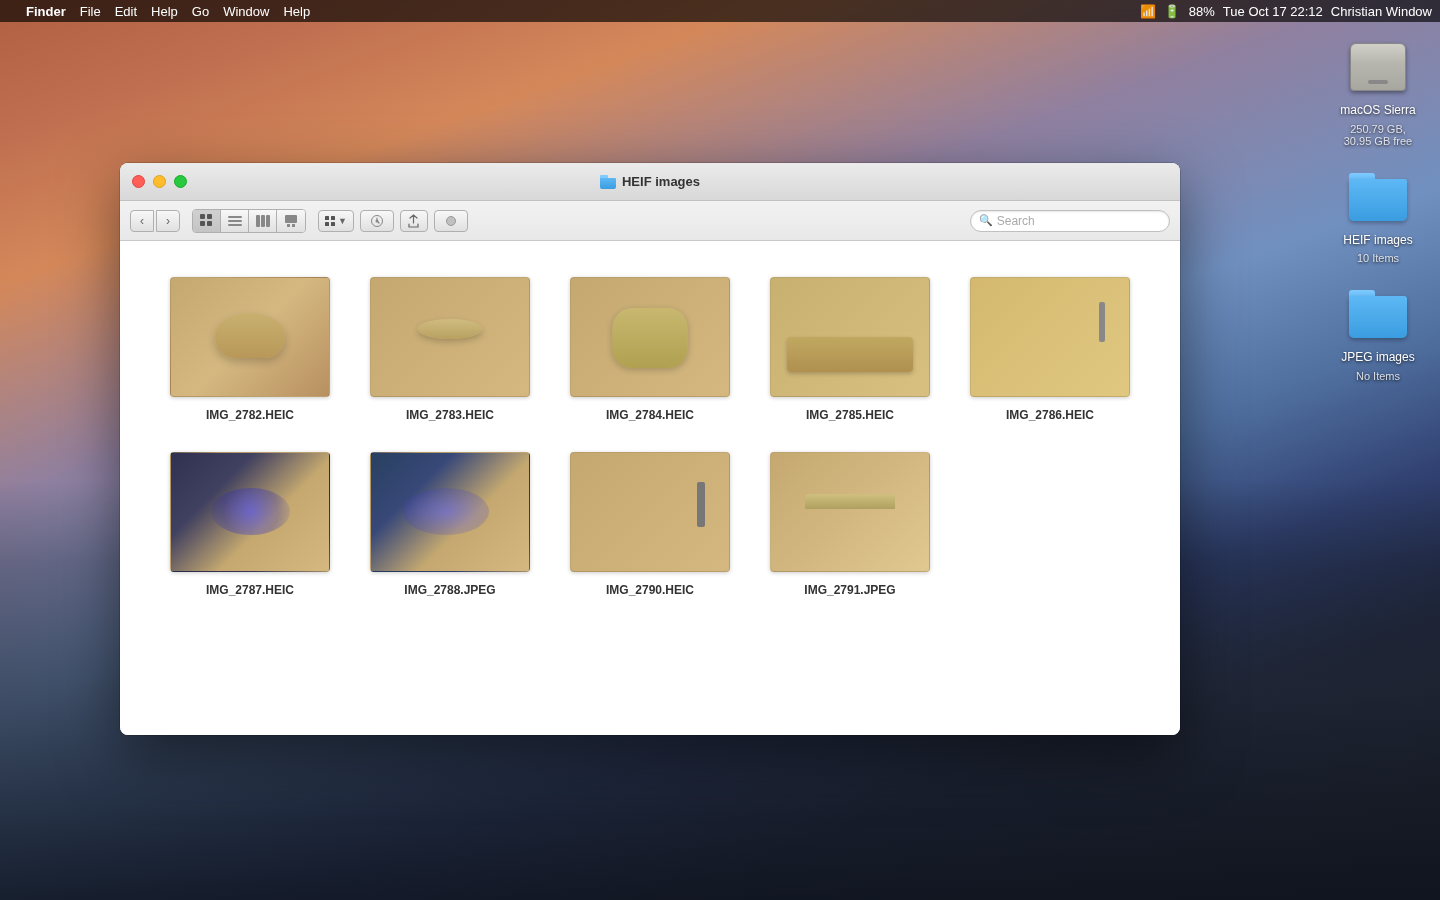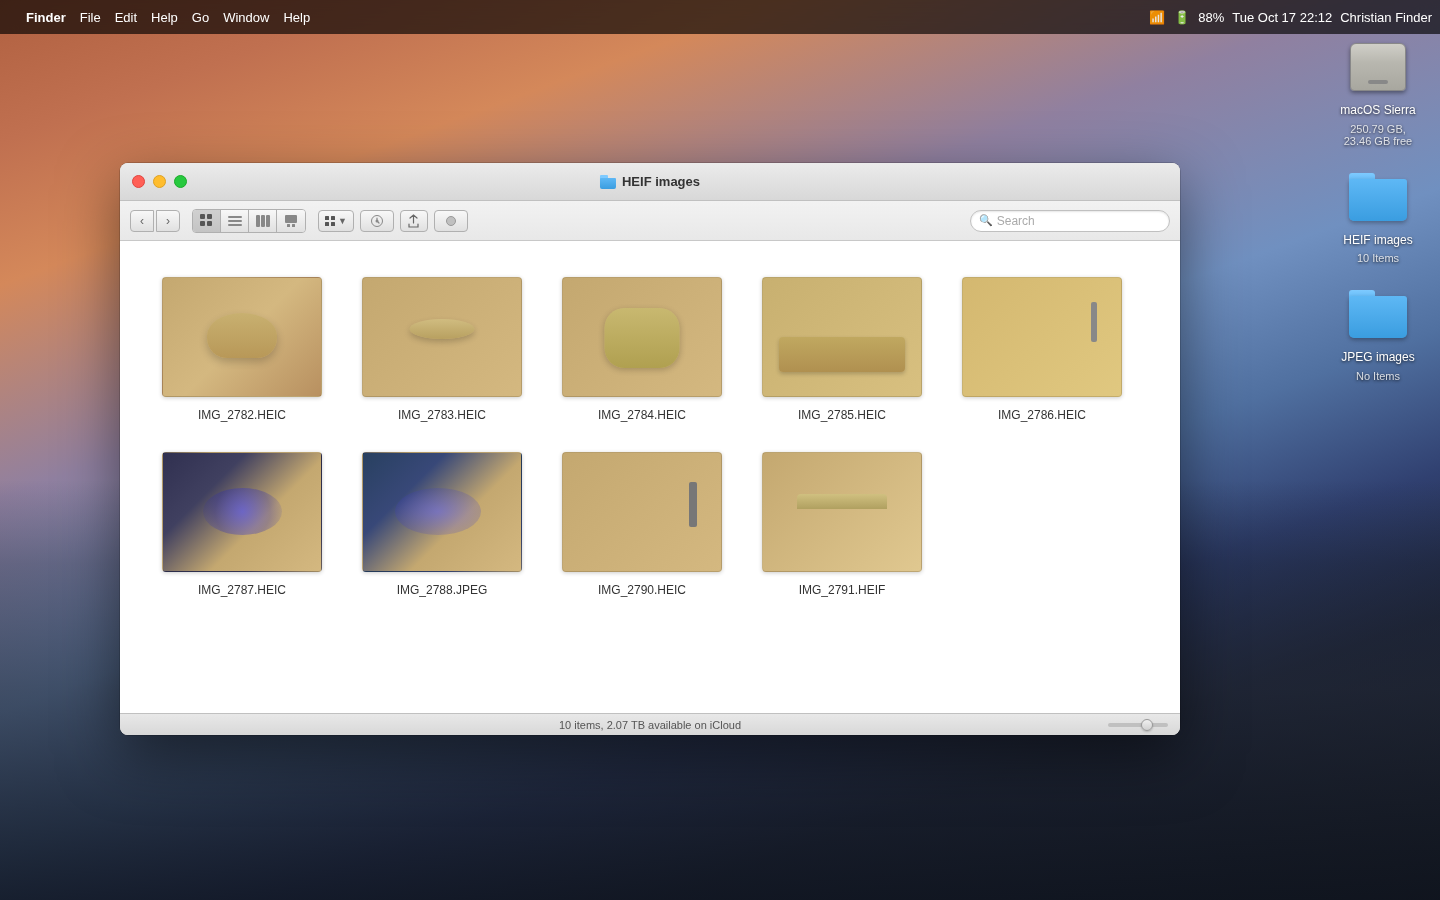--- a/index.html
+++ b/index.html
@@ -44,21 +44,21 @@
         rgba(15,20,30,0.85) 100%
       );
     }
 
     
     .menubar {
       position: absolute;
       top: 0;
       left: 0;
       right: 0;
-      height: 34px;
+      height: 22px;
       background: rgba(0,0,0,0.65);
       backdrop-filter: blur(20px);
       display: flex;
       align-items: center;
       padding: 0 8px;
       z-index: 100;
       color: #fff;
       font-size: 13px;
     }
 
@@ -430,22 +430,23 @@
     .search-text {
       font-size: 12px;
       color: #aaa;
       flex: 1;
     }
 
     
     .content-area {
       flex: 1;
       overflow-y: auto;
-      padding: 20px 22px;
+      padding: 20px 30px;
       background: #fff;
+      font-weight: bold;
     }
 
     .file-grid {
       display: flex;
       flex-wrap: wrap;
       gap: 0;
     }
 
     .file-item {
       width: 200px;
@@ -701,32 +702,32 @@
     <span class="menubar-item">Help</span>
     <span class="menubar-item">Go</span>
     <span class="menubar-item">Window</span>
     <span class="menubar-item">Help</span>
   </div>
   <div class="menubar-right">
     <span class="menubar-icon">📶</span>
     <span class="menubar-icon">🔋</span>
     <span class="menubar-item">88%</span>
     <span class="menubar-item">Tue Oct 17  22:12</span>
-    <span class="menubar-item">Christian Finder</span>
+    <span class="menubar-item">Christian Window</span>
   </div>
 </div>
 
 <div class="desktop-icons">
 
   <div class="desktop-icon-item">
     <div class="desktop-icon-img">
       <div class="hdd-icon"></div>
     </div>
     <span class="desktop-icon-label">macOS Sierra</span>
-    <span class="desktop-icon-sublabel">250.79 GB, 23.46 GB free</span>
+    <span class="desktop-icon-sublabel">250.79 GB, 30.95 GB free</span>
   </div>
 
   <div class="desktop-icon-item">
     <div class="desktop-icon-img">
       <div class="folder-icon folder-icon-blue">
         <div class="folder-tab"></div>
         <div class="folder-body"></div>
       </div>
     </div>
     <span class="desktop-icon-label">HEIF images</span>
@@ -875,28 +876,20 @@
       </div>
 
 
       <div class="file-item">
         <div class="file-thumbnail thumb-9"></div>
         <span class="file-name">IMG_2790.HEIC</span>
       </div>
 
       <div class="file-item">
         <div class="file-thumbnail thumb-10"></div>
-        <span class="file-name">IMG_2791.HEIF</span>
+        <span class="file-name">IMG_2791.JPEG</span>
       </div>
 
     </div>
   </div>
 
-  <div class="status-bar">
-    <span class="status-text">10 items, 2.07 TB available on iCloud</span>
-    <div class="size-slider">
-      <div class="slider-track">
-        <div class="slider-thumb"></div>
-      </div>
-    </div>
-  </div>
 
 </div>
 
 </body></html>

